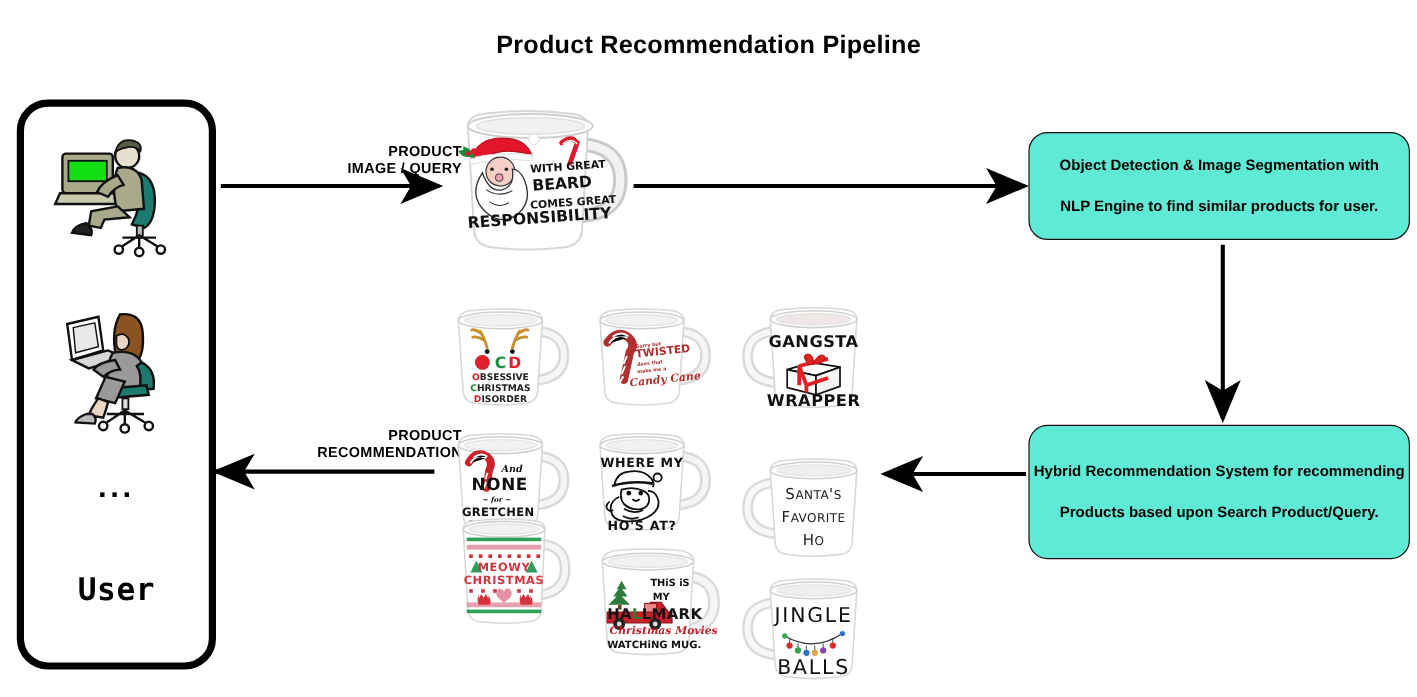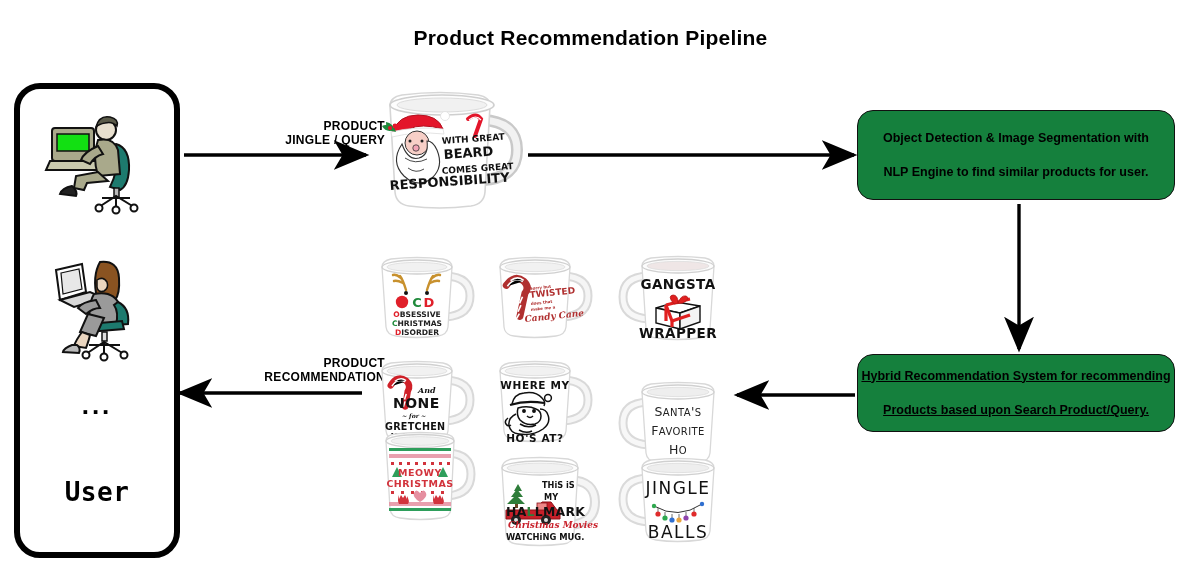--- a/index.html
+++ b/index.html
@@ -28,30 +28,30 @@
     left:14px;top:477px;width:166px;text-align:center;
     font-size:26px;font-weight:bold;letter-spacing:.5px;
     font-family:"DejaVu Sans Mono","Liberation Mono",monospace;
   }
 
   
   .person{position:absolute;}
 
   
   .proc-box{
-    border:1.6px solid #111;border-radius:16px;background:#15803d;
+    border:1.6px solid #111;border-radius:16px;background:#5eead4;
     box-sizing:border-box;display:flex;flex-direction:column;
     align-items:center;justify-content:center;
   }
   .proc-box .line{
     font-size:12.5px;font-weight:bold;line-height:1;white-space:nowrap;
   }
   .proc-box .line:first-child{margin-bottom:22px;}
   #box-detection{left:857px;top:110px;width:318px;height:90px;}
-  #box-hybrid{left:857px;top:354px;width:318px;height:78px;text-decoration:underline;}
+  #box-hybrid{left:857px;top:354px;width:318px;height:112px;}
 
   
   .arrow-label{
     text-align:right;font-size:12px;font-weight:bold;line-height:14px;
     letter-spacing:.3px;
   }
   #label-query{left:190px;top:119px;width:195px;}
   #label-recommendation{left:180px;top:356px;width:205px;}
 
   
@@ -147,21 +147,21 @@
 
   <line x1="1019" y1="204" x2="1019" y2="349" stroke="#000" stroke-width="3.4" marker-end="url(#ah-d)"></line>
 
   <line x1="855" y1="395" x2="737" y2="395" stroke="#000" stroke-width="3.4" marker-end="url(#ah-l)"></line>
 
   <line x1="362" y1="393" x2="180" y2="393" stroke="#000" stroke-width="3.4" marker-end="url(#ah-l)"></line>
 </svg>
 
 <div class="abs arrow-label" id="label-query">
   <div>PRODUCT</div>
-  <div>JINGLE / QUERY</div>
+  <div>IMAGE / QUERY</div>
 </div>
 <div class="abs arrow-label" id="label-recommendation">
   <div>PRODUCT</div>
   <div>RECOMMENDATION</div>
 </div>
 
 <div class="abs proc-box" id="box-detection">
   <div class="line">Object Detection &amp; Image Segmentation with</div>
   <div class="line">NLP Engine to find similar products for user.</div>
 </div>
@@ -439,21 +439,21 @@
     <g fill="#111" font-family="'DejaVu Sans','Liberation Sans',sans-serif" font-weight="bold">
       <text x="52" y="34" font-size="8.2">THiS iS</text>
       <text x="54" y="46" font-size="8.2">MY</text>
       <text x="16" y="62" font-size="12.4" letter-spacing=".3">HA<tspan fill="#2e7d3a">L</tspan>LMARK</text>
       <text x="18" y="74" font-size="9" fill="#c8202a" font-style="italic" font-family="'DejaVu Serif','Liberation Serif',serif">Christmas Movies</text>
       <text x="16" y="86" font-size="8.4">WATCHiNG MUG.</text>
     </g>
   </svg>
 </div>
 
-<div class="mug" style="left:610px;top:454px;width:112px;height:96px;">
+<div class="mug" style="left:610px;top:478px;width:112px;height:96px;">
   <svg width="112" height="96" viewBox="0 0 112 96">
     <path d="M38 24 q-25 1 -25 21 q0 21 25 23" fill="none" stroke="#dadada" stroke-width="9"></path>
     <path d="M38 24 q-25 1 -25 21 q0 21 25 23" fill="none" stroke="#f7f7f7" stroke-width="5"></path>
     <path d="M32 14 q0 -6 9 -8 q27 -3 54 0 q9 2 9 8 l-4 63 q-1 8 -10 9 q-23 3 -44 0 q-9 -1 -10 -9z" fill="#fff" stroke="#d8d8d8" stroke-width="1.3"></path>
     <ellipse cx="68" cy="14" rx="36" ry="7" fill="#fdfdfd" stroke="#d0d0d0" stroke-width="1.3"></ellipse>
     <ellipse cx="68" cy="14" rx="31" ry="4.6" fill="#eeeeee" stroke="#dcdcdc" stroke-width=".8"></ellipse>
     <g fill="#111" font-family="'DejaVu Sans','Liberation Sans',sans-serif" text-anchor="middle">
       <text x="68" y="40" font-size="17" letter-spacing="1.5">JINGLE</text>
       <text x="68" y="84" font-size="17" letter-spacing="1.5">BALLS</text>
     </g>

